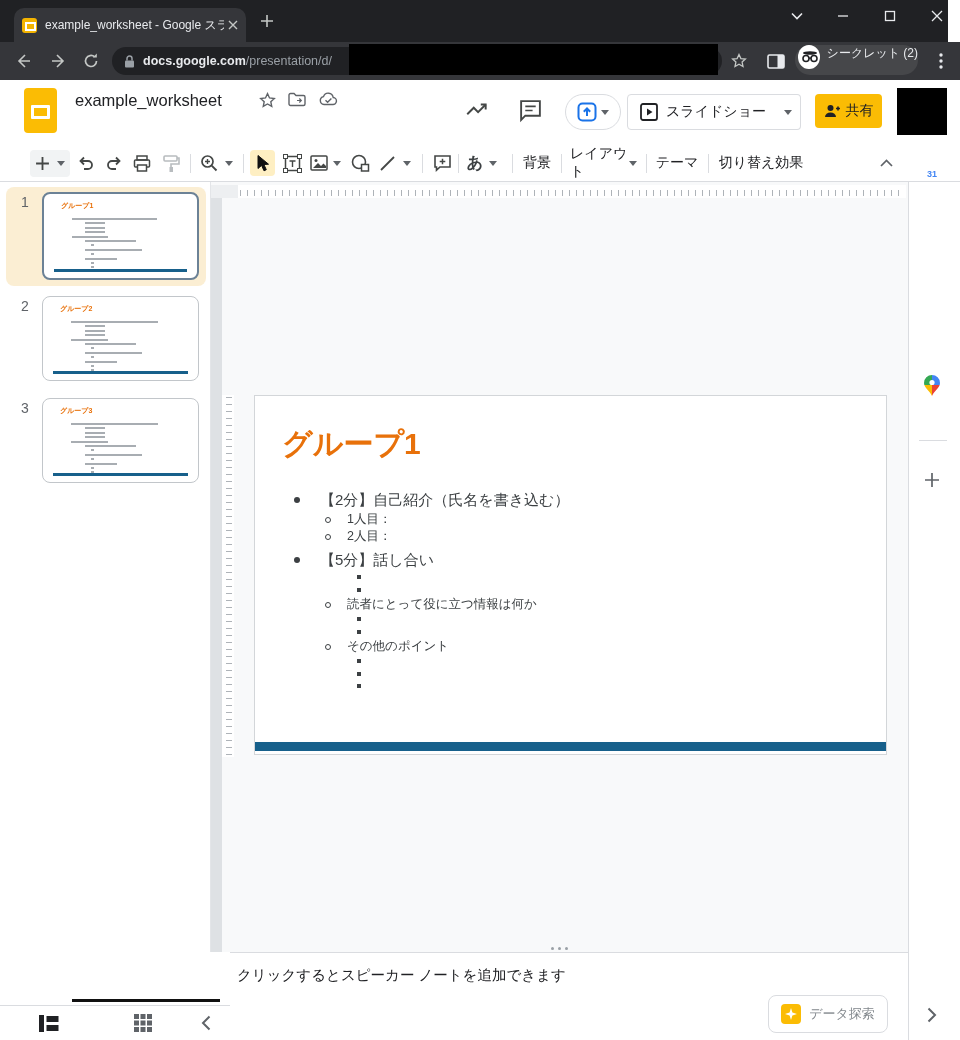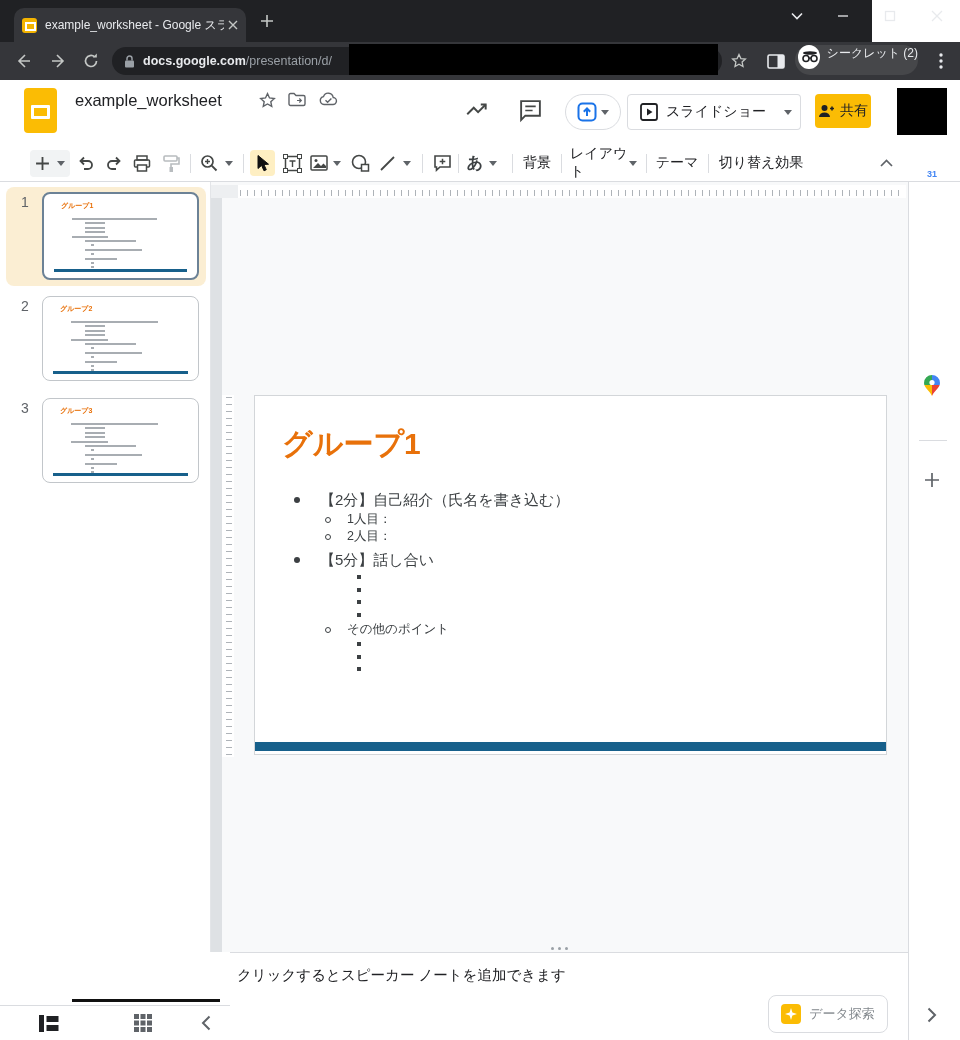--- a/index.html
+++ b/index.html
@@ -1,21 +1,21 @@
 <!DOCTYPE html>
 <html><head>
 <meta charset="utf-8">
 <style>
   html,body{margin:0;padding:0;}
   #root{position:relative;width:960px;height:1040px;background:#fff;overflow:hidden;
         font-family:"Liberation Sans","DejaVu Sans",sans-serif;color:#202124;}
   svg{display:block;}
 
   
-  .tabstrip{position:absolute;left:0;top:0;width:872px;height:42px;background:#202124;}
+  .tabstrip{position:absolute;left:0;top:0;width:948px;height:42px;background:#202124;}
   .tab{position:absolute;left:14px;top:8px;width:232px;height:34px;background:#35363A;
        border-radius:10px 10px 0 0;display:flex;align-items:center;padding:0 8px;box-sizing:border-box;}
   .tab-title{flex:1;margin-left:8px;font-size:12px;color:#E8EAED;white-space:nowrap;overflow:hidden;}
   .favicon{width:15px;height:15px;background:#F4B400;border-radius:3px;position:relative;flex:none;}
   .favicon i{position:absolute;left:3px;top:4px;width:7px;height:5px;border:2px solid #fff;}
   .tab-close{color:#C4C7C5;font-size:14px;flex:none;margin-left:4px;cursor:default;}
   .newtab{position:absolute;left:260px;top:14px;color:#C4C7C5;font-size:18px;line-height:18px;}
   .winctl{position:absolute;top:4px;width:30px;height:24px;display:flex;align-items:center;justify-content:center;}
   .chrome-bar{position:absolute;left:0;top:42px;width:960px;height:38px;background:#35363A;}
   .navbtn{position:absolute;top:48px;width:26px;height:26px;display:flex;align-items:center;justify-content:center;}
@@ -38,21 +38,21 @@
   .title-ic{position:absolute;top:12px;color:#5F6368;}
   .menu-bar{position:absolute;left:75px;top:38px;width:362px;height:24px;display:flex;gap:17px;
             font-size:14px;color:#202124;overflow:hidden;white-space:nowrap;}
   .hd-ic{position:absolute;top:18px;}
   .present-pill{position:absolute;left:565px;top:14px;width:54px;height:34px;border:1px solid #DADCE0;border-radius:18px;
                 display:flex;align-items:center;justify-content:center;gap:4px;}
   .btn-slideshow{position:absolute;left:627px;top:14px;height:34px;border:1px solid #DADCE0;border-radius:4px 0 0 4px;
                  display:flex;align-items:center;padding:0 12px;gap:8px;font-size:14px;color:#202124;background:#fff;}
   .btn-ss-caret{position:absolute;left:775px;top:14px;width:25px;height:34px;border:1px solid #DADCE0;border-left:none;
                 border-radius:0 4px 4px 0;display:flex;align-items:center;justify-content:center;background:#fff;}
-  .btn-share{position:absolute;left:815px;top:14px;width:56px;height:34px;background:#FBBC04;border-radius:4px;
+  .btn-share{position:absolute;left:815px;top:14px;width:67px;height:34px;background:#FBBC04;border-radius:4px;
              display:flex;align-items:center;justify-content:center;gap:6px;font-size:14px;color:#202124;}
   .caret{width:0;height:0;border-left:4px solid transparent;border-right:4px solid transparent;border-top:5px solid #5F6368;}
 
   
   .app-toolbar{position:absolute;left:0;top:145px;width:960px;height:37px;background:#fff;border-bottom:1px solid #DADCE0;box-sizing:border-box;}
   .tb{position:absolute;top:0;height:36px;display:flex;align-items:center;justify-content:center;}
   .tb-sep{position:absolute;top:9px;width:1px;height:19px;background:#DADCE0;}
   .tb-label{font-size:14px;color:#202124;}
   .sel-tool{background:#FEEFC3;border-radius:4px;}
   .newslide-bg{position:absolute;left:30px;top:5px;width:40px;height:27px;background:#F1F3F4;border-radius:4px;}
@@ -463,20 +463,21 @@
 
     <div class="slide">
       <div class="slide-title">グループ1</div>
       <div class="slide-body">
           <div class="row lv1"><span class="mk mk1"></span><span>【2分】自己紹介（氏名を書き込む）</span></div>
           <div class="row lv2"><span class="mk mk2"></span><span>1人目：</span></div>
           <div class="row lv2"><span class="mk mk2"></span><span>2人目：</span></div>
           <div class="row lv1"><span class="mk mk1"></span><span>【5分】話し合い</span></div>
           <div class="row lv3"><span class="mk mk3"></span><span></span></div>
           <div class="row lv3"><span class="mk mk3"></span><span></span></div>
+          <div class="row lv2"><span class="mk mk2"></span><span>読者にとって役に立つ情報は何か</span></div>
           <div class="row lv3"><span class="mk mk3"></span><span></span></div>
           <div class="row lv3"><span class="mk mk3"></span><span></span></div>
           <div class="row lv2"><span class="mk mk2"></span><span>その他のポイント</span></div>
           <div class="row lv3"><span class="mk mk3"></span><span></span></div>
           <div class="row lv3"><span class="mk mk3"></span><span></span></div>
           <div class="row lv3"><span class="mk mk3"></span><span></span></div>
         </div>
       <div style="position:absolute;left:0;right:0;bottom:3px;height:9px;background:#17608B;"></div>
     </div>
 

